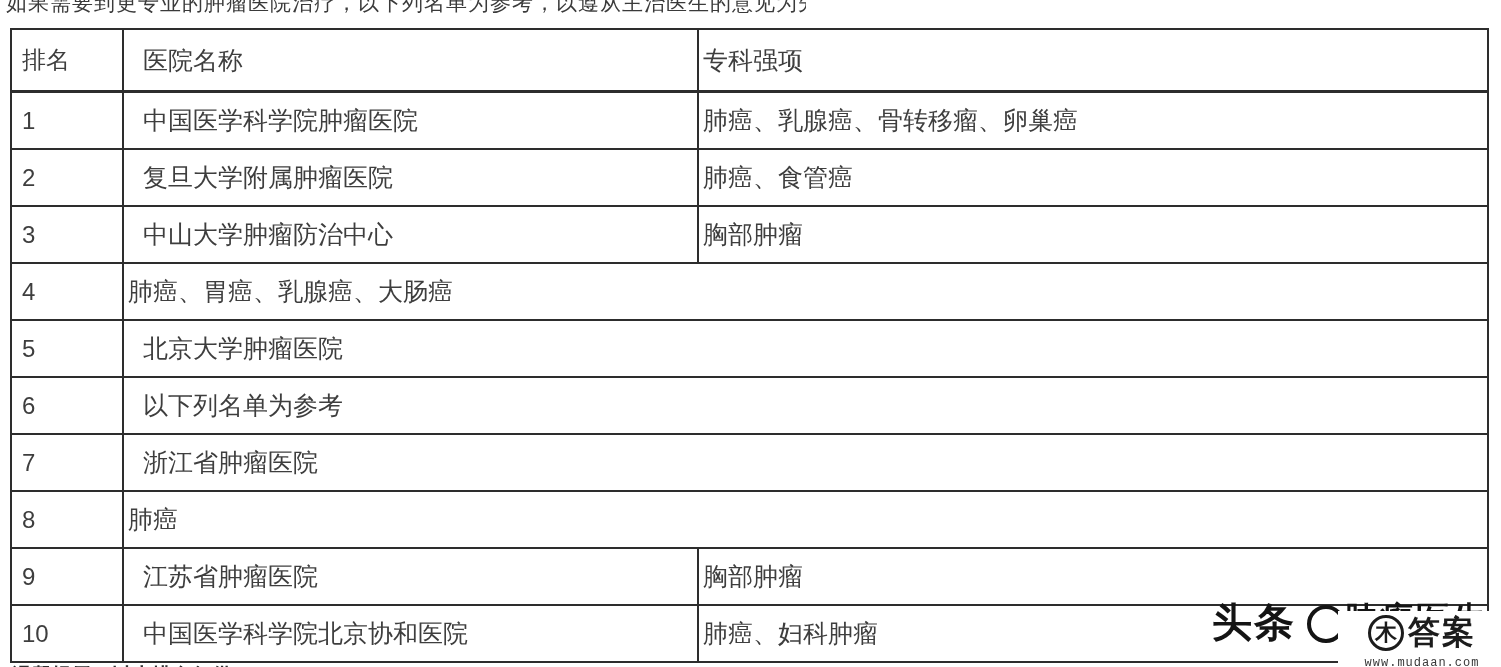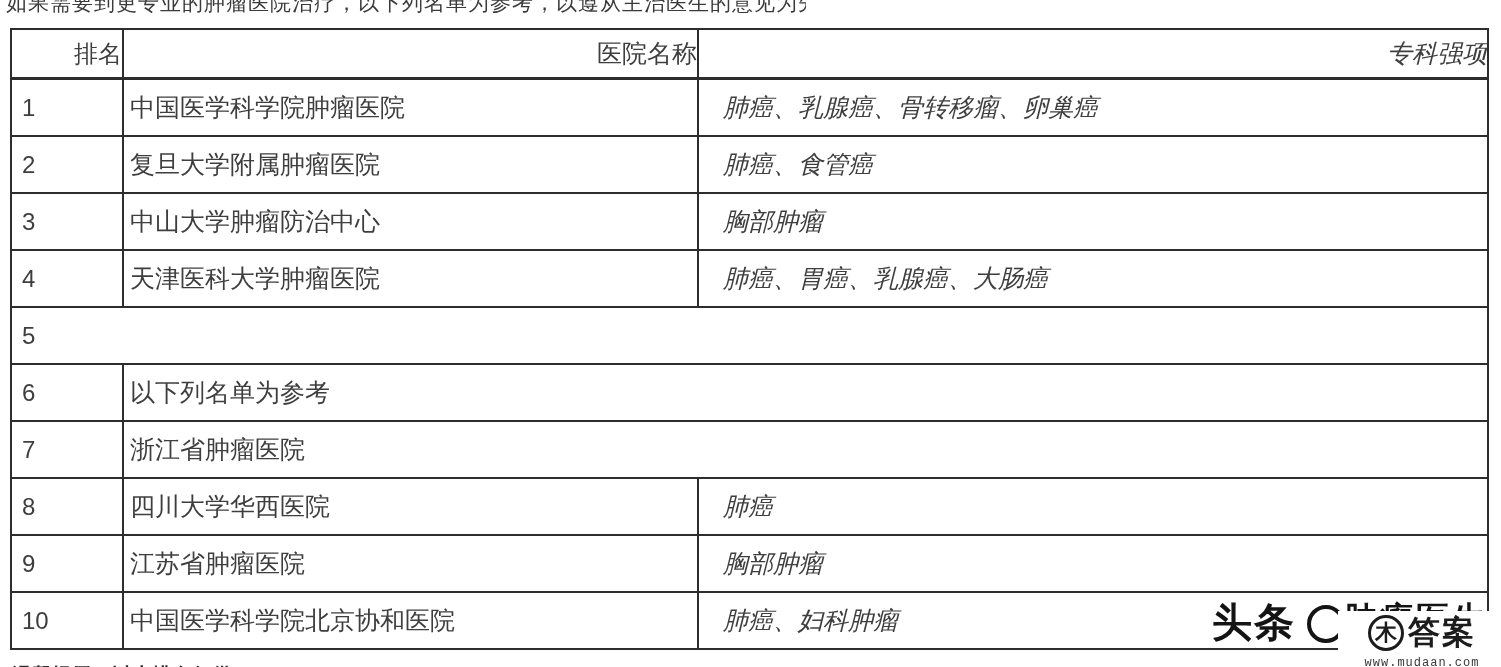--- a/index.html
+++ b/index.html
@@ -30,33 +30,33 @@
   
   .tbl{
     position:absolute; left:10px; top:28px; width:1479px;
     border:2px solid var(--border);
     background:#fff;
   }
   .tr{
     display:grid;
     grid-template-columns:110px 575px 1fr;
   }
-  .tr.header .td{height:47px;justify-content:flex-end;}
+  .tr.header .td{height:60px;}
   .tbl-body .tr .td{height:55px;}
   .tbl-body .tr{border-top:2px solid var(--border);}
   .tbl-body .tr:first-child{border-top:3px solid var(--border);}
   .td{
     display:flex; align-items:center;
     font-size:25px; color:var(--text);
     white-space:nowrap; overflow:hidden;
   }
   .td+.td{border-left:2px solid var(--border);}
   .td.c-rank{padding-left:10px; font-size:24px;}
-  .td.c-hospital{padding-left:6px;}
-  .td.c-spec{padding-left:24px;font-style:italic;}
+  .td.c-hospital{padding-left:19px;}
+  .td.c-spec{padding-left:4px;}
 
   
   .bottom-clip{
     position:absolute; top:662px; left:12px; width:225px; height:5px;
     overflow:hidden;
   }
   .bottom-clip span{
     display:block; font-size:20px; font-weight:bold; color:#2f2f2f; white-space:nowrap;
   }
 
@@ -152,32 +152,32 @@
     </div>
     <div class="td c-spec">
       <span>胸部肿瘤</span>
     </div>
   </div>
 
   <div class="tr">
     <div class="td c-rank">
       <span>4</span>
     </div>
-    <div class="td c-hospital">
-      <span>天津医科大学肿瘤医院</span>
-    </div>
     <div class="td c-spec">
       <span>肺癌、胃癌、乳腺癌、大肠癌</span>
     </div>
   </div>
 
   <div class="tr">
     <div class="td c-rank">
       <span>5</span>
     </div>
+    <div class="td c-hospital">
+      <span>北京大学肿瘤医院</span>
+    </div>
   </div>
 
   <div class="tr">
     <div class="td c-rank">
       <span>6</span>
     </div>
     <div class="td c-hospital">
       <span>以下列名单为参考</span>
     </div>
   </div>
@@ -187,23 +187,20 @@
       <span>7</span>
     </div>
     <div class="td c-hospital">
       <span>浙江省肿瘤医院</span>
     </div>
   </div>
 
   <div class="tr">
     <div class="td c-rank">
       <span>8</span>
-    </div>
-    <div class="td c-hospital">
-      <span>四川大学华西医院</span>
     </div>
     <div class="td c-spec">
       <span>肺癌</span>
     </div>
   </div>
 
   <div class="tr">
     <div class="td c-rank">
       <span>9</span>
     </div>

